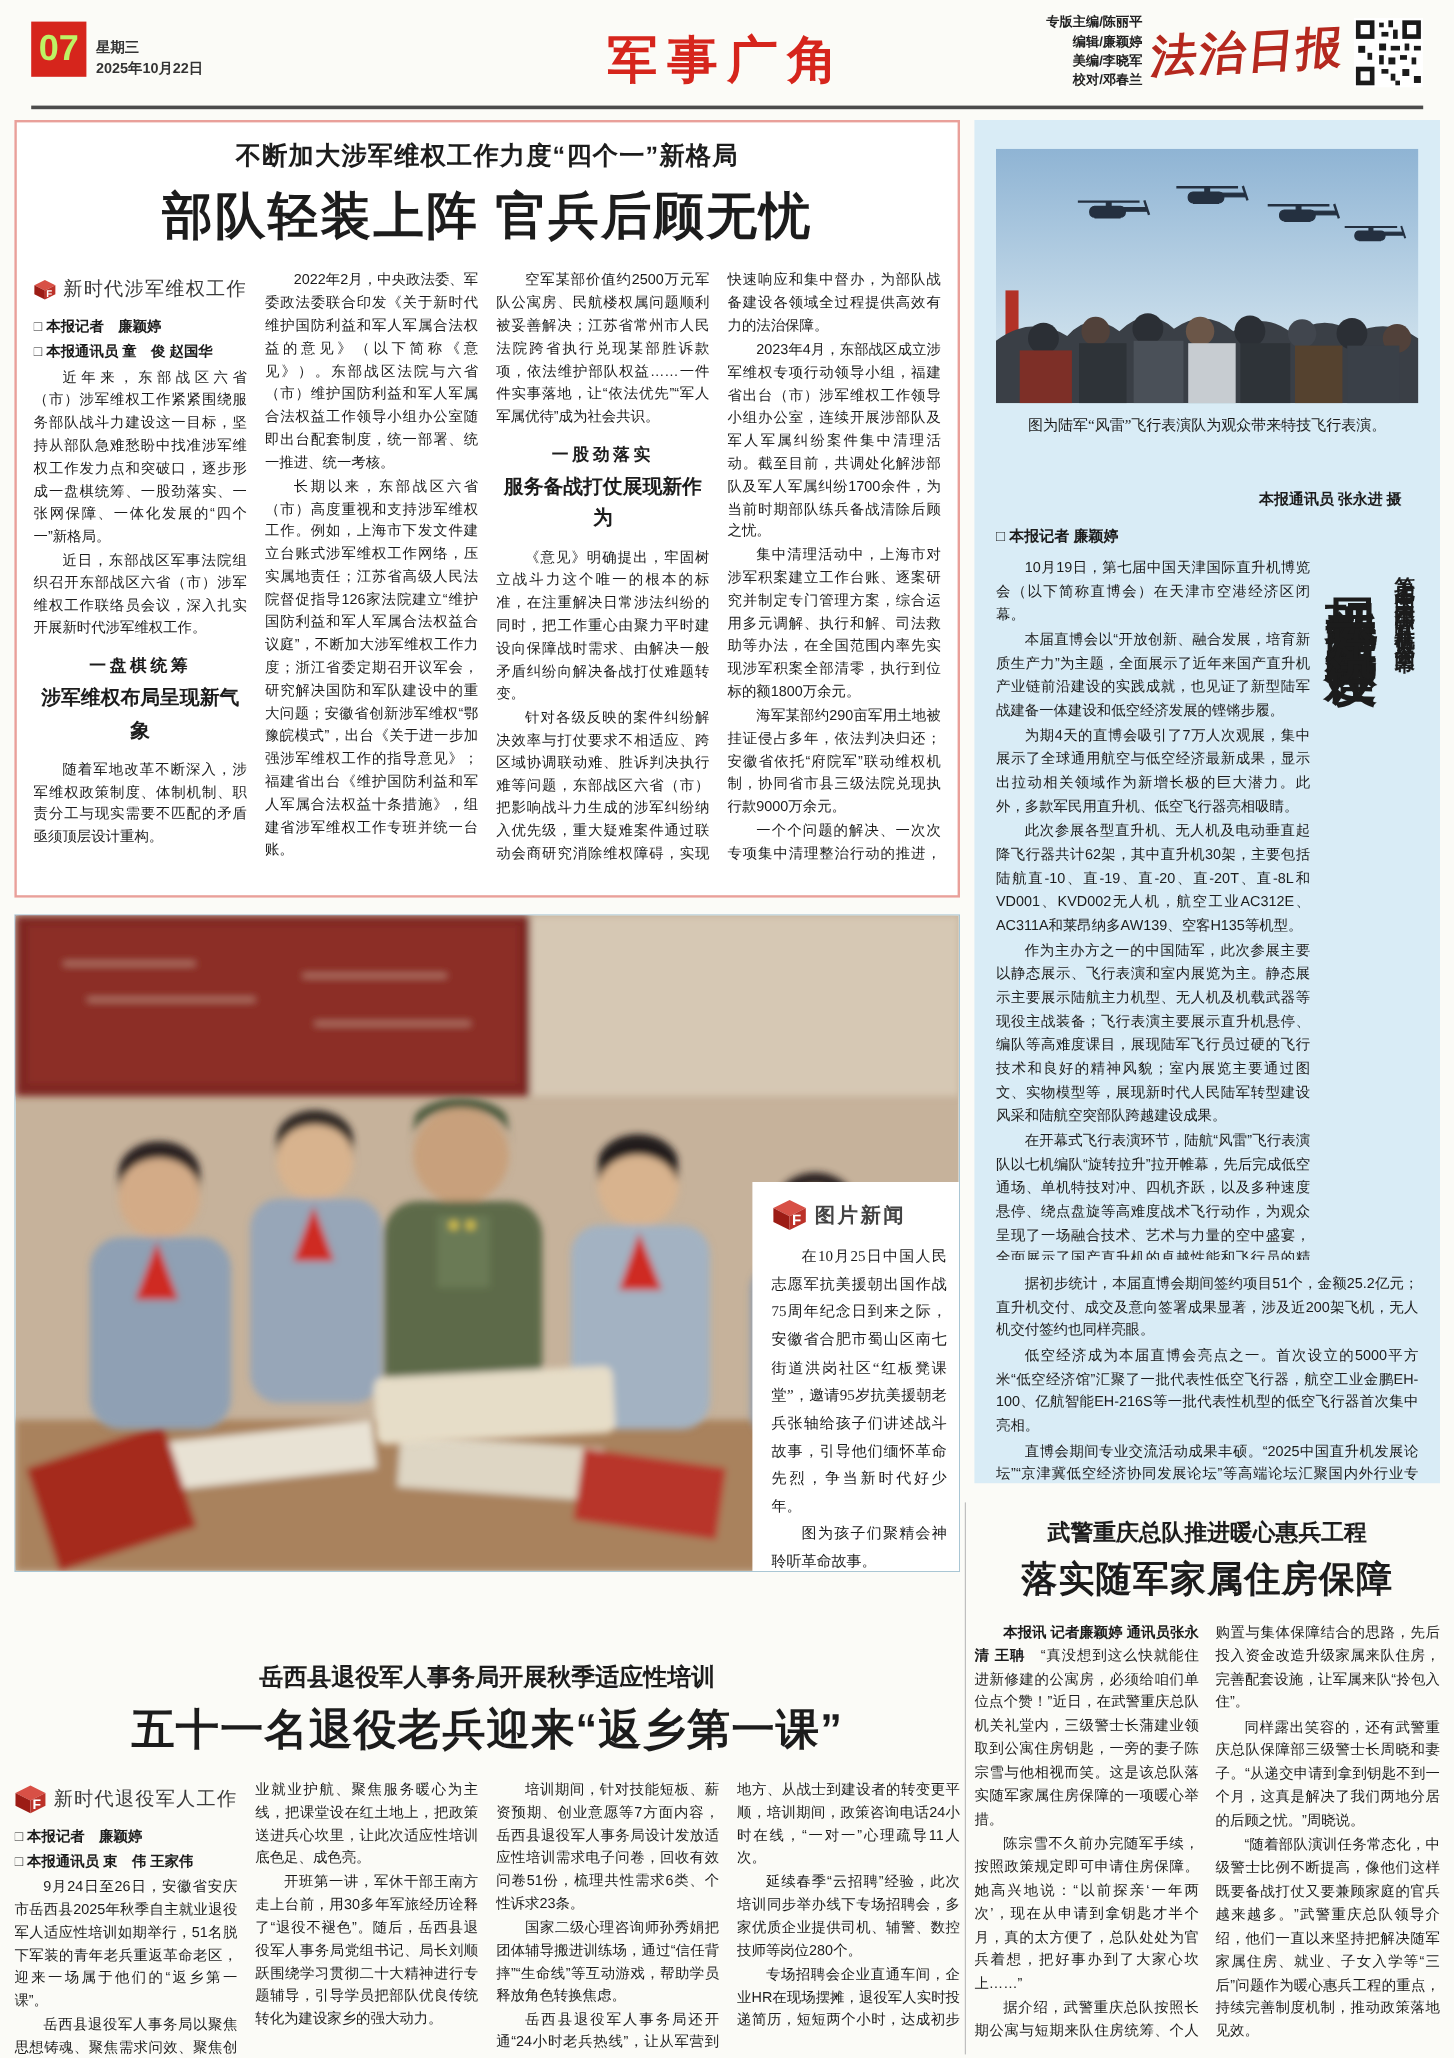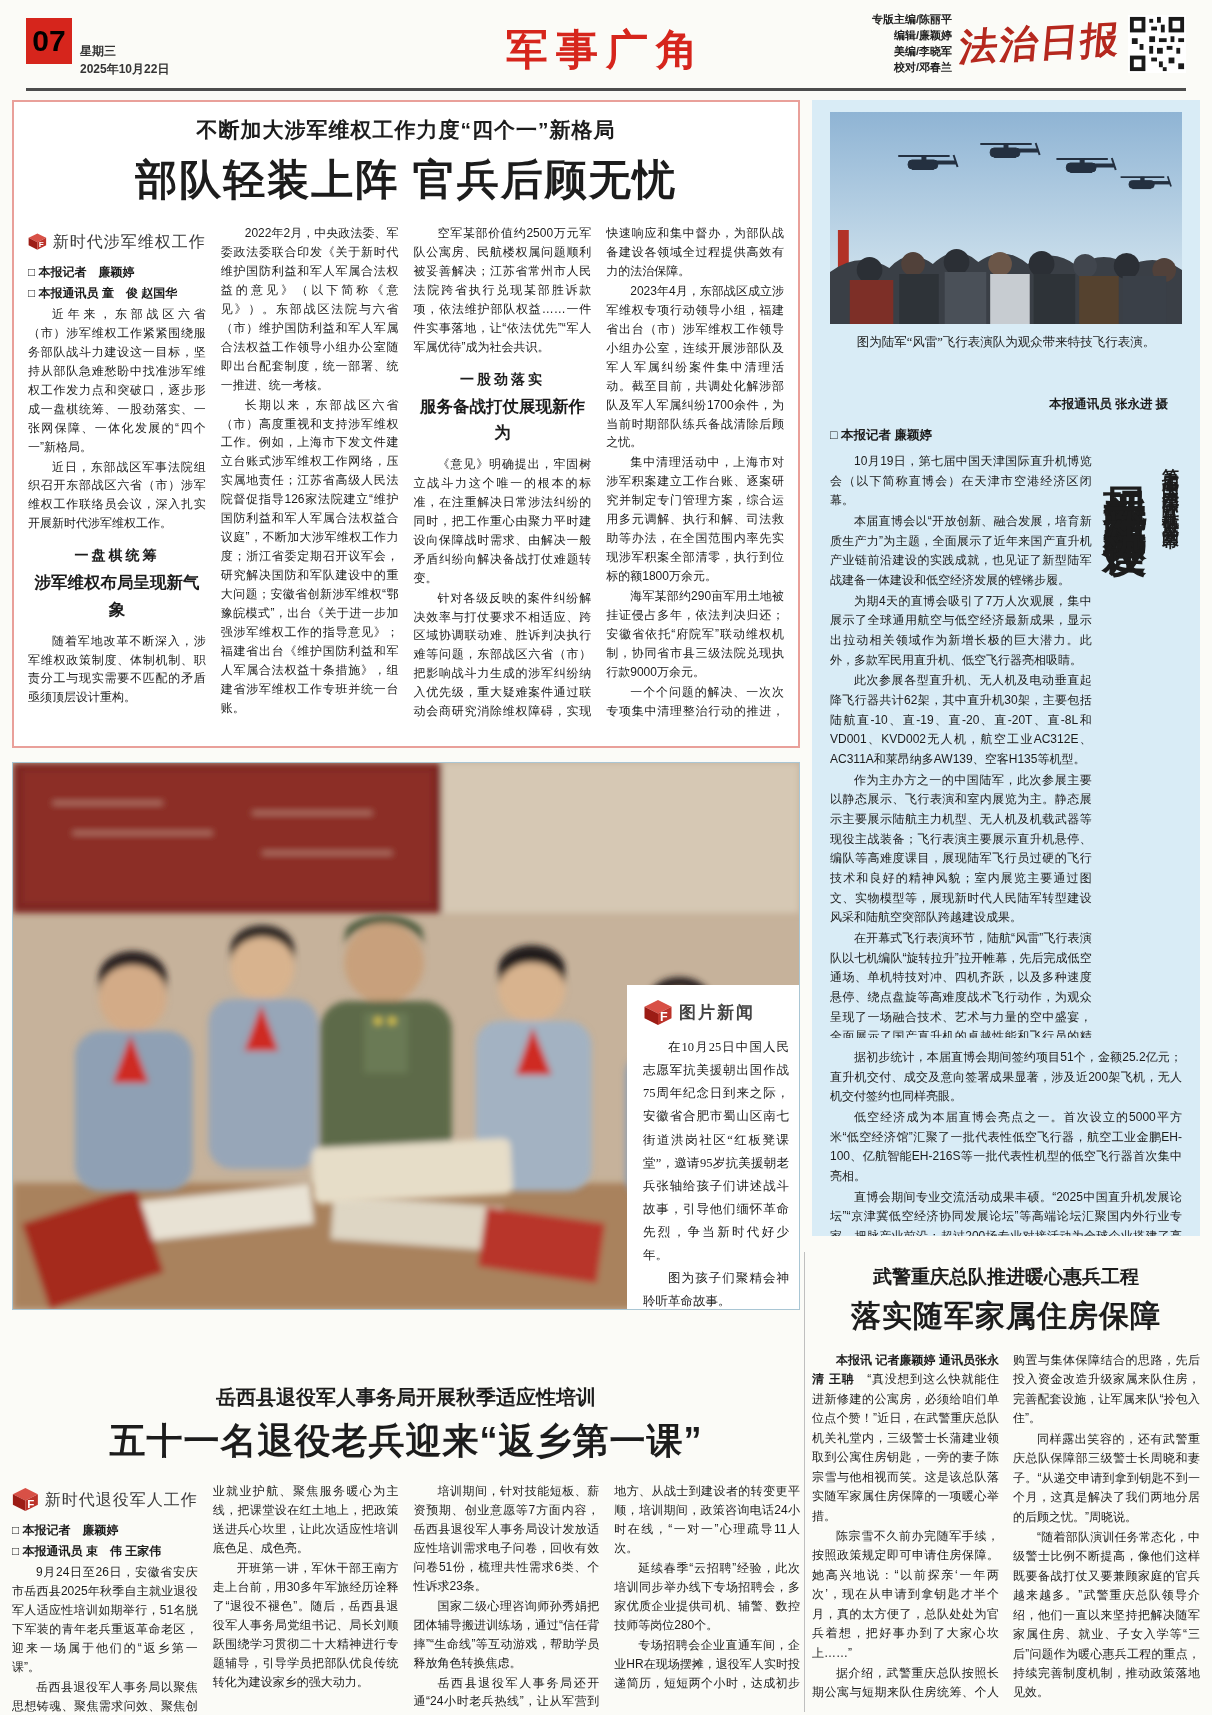--- a/index.html
+++ b/index.html
@@ -1,22 +1,22 @@
 <!DOCTYPE html>
 <html><head>
 <meta charset="utf-8">
 <style>
   html,body{margin:0;padding:0;background:#e8e8e4;}
   .page{position:relative;width:1212px;height:1715px;background:#fbfbf7;overflow:hidden;margin:0 auto;
         font-family:"Liberation Sans",sans-serif;color:#1c1c1c;}
   
   .hdr{position:absolute;top:12px;left:26px;right:26px;height:66px;display:flex;align-items:flex-start;}
-  .pageno{width:46px;height:46px;background:#d6251c;color:#000000;font-size:30px;font-weight:bold;
+  .pageno{width:46px;height:46px;background:#d6251c;color:#bef264;font-size:30px;font-weight:bold;
           display:flex;align-items:center;justify-content:center;margin-top:6px;}
-  .dateblk{margin-left:8px;margin-top:30px;font-size:12px;line-height:1.5;font-weight:bold;color:#333;}
+  .dateblk{margin-left:8px;margin-top:18px;font-size:12px;line-height:1.5;font-weight:bold;color:#333;}
   .section-title{position:absolute;left:50%;top:10px;transform:translateX(-50%);
           font-size:42px;font-weight:900;color:#d6251c;letter-spacing:8px;white-space:nowrap;}
   .hdr-right{margin-left:auto;display:flex;align-items:center;gap:8px;}
   .staff{text-align:right;font-size:11px;line-height:1.45;color:#222;font-weight:bold;}
   .masthead{font-family:"Liberation Serif",serif;font-size:38px;font-weight:bold;color:#b5281e;
           transform:skewX(-8deg) rotate(-3deg);letter-spacing:2px;white-space:nowrap;}
   .qr{width:58px;height:58px;}
   .hdr-rule{position:absolute;top:88px;left:26px;right:26px;height:3px;background:#4c4c4c;}
   
   .lead-box{position:absolute;top:100px;left:12px;width:788px;height:648px;border:2px solid #e9a09a;
@@ -27,21 +27,21 @@
           font-size:12px;line-height:1.58;text-align:justify;}
   .series-box{display:flex;align-items:center;gap:6px;margin:4px 0 8px;}
   .series-label{font-size:16px;color:#3a3a3a;letter-spacing:1px;white-space:nowrap;}
   .byline{font-size:12px;font-weight:bold;margin:2px 0;}
   .para{text-indent:2em;margin:0 0 1px;}
   .sub-k{text-align:center;font-family:"Liberation Serif",serif;font-weight:bold;font-size:14px;
           letter-spacing:3px;margin:12px 0 2px;}
   .sub-h{text-align:center;font-size:16.5px;font-weight:800;margin:0 0 10px;}
   
   .sidebar{position:absolute;top:100px;left:812px;width:388px;height:1136px;background:#d9ecf6;
-          box-sizing:border-box;padding:12px 18px 12px;overflow:hidden;}
+          box-sizing:border-box;padding:24px 18px 12px;overflow:hidden;}
   .heli-photo{width:100%;height:212px;display:block;}
   .photo-caption{font-family:"Liberation Serif",serif;font-size:12.5px;text-align:center;
           margin-top:8px;line-height:1.6;}
   .photo-credit{font-family:"Liberation Serif",serif;font-size:12.5px;font-weight:bold;
           text-align:right;padding-right:14px;margin-top:44px;}
   .expo-byline{font-size:12.5px;font-weight:bold;margin:14px 0 8px;}
   .expo-flex{display:flex;gap:10px;}
   .expo-coltext{flex:1;height:586px;overflow:hidden;font-size:12px;line-height:1.64;text-align:justify;}
   .vert-wrap{display:flex;gap:10px;justify-content:flex-end;}
   .vert-headline{writing-mode:vertical-rl;font-size:43px;font-weight:900;letter-spacing:4px;

